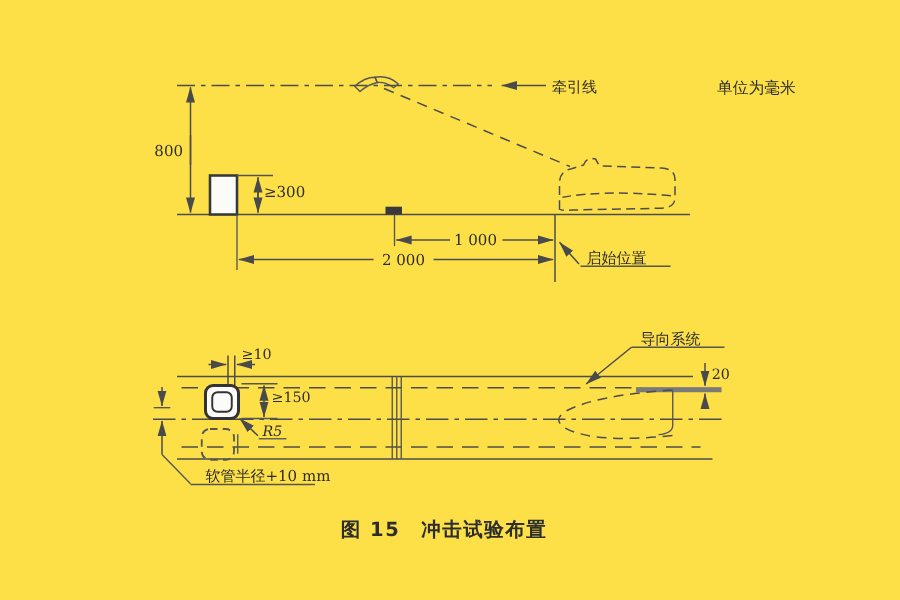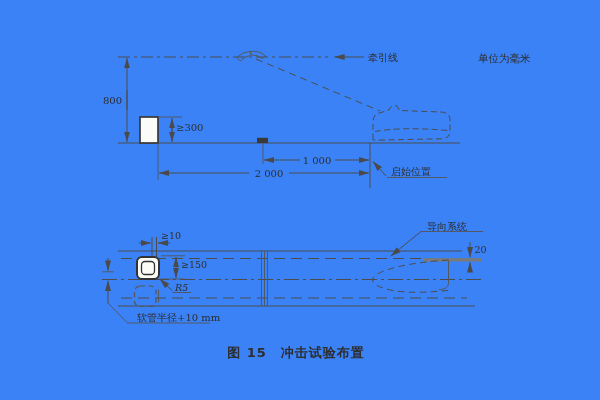--- a/index.html
+++ b/index.html
@@ -1,16 +1,16 @@
 <!DOCTYPE html>
 <html><head>
 <meta charset="utf-8">
 <style>
   html,body{margin:0;padding:0;background:#e9e9e9;}
-  #page{position:relative;width:600px;height:400px;background:#3b82f6;overflow:hidden;
+  #page{position:relative;width:600px;height:400px;background:#fde047;overflow:hidden;
         font-family:"DejaVu Serif","Liberation Serif",serif;}
   svg{position:absolute;left:0;top:0;}
   svg text{fill:#2d2d2d;font-family:"DejaVu Serif","Liberation Serif",serif;}
   .ln{stroke:#4c4c4c;stroke-width:1;fill:none;}
   .thin{stroke:#555;stroke-width:.9;fill:none;}
   .thick{stroke:#383838;stroke-width:1.7;fill:#fbfbf8;}
   .dim{font-size:10px;}
   .small{font-size:9.5px;}
   .cn{font-size:10px;}
   .unit{font-size:10.5px;}

